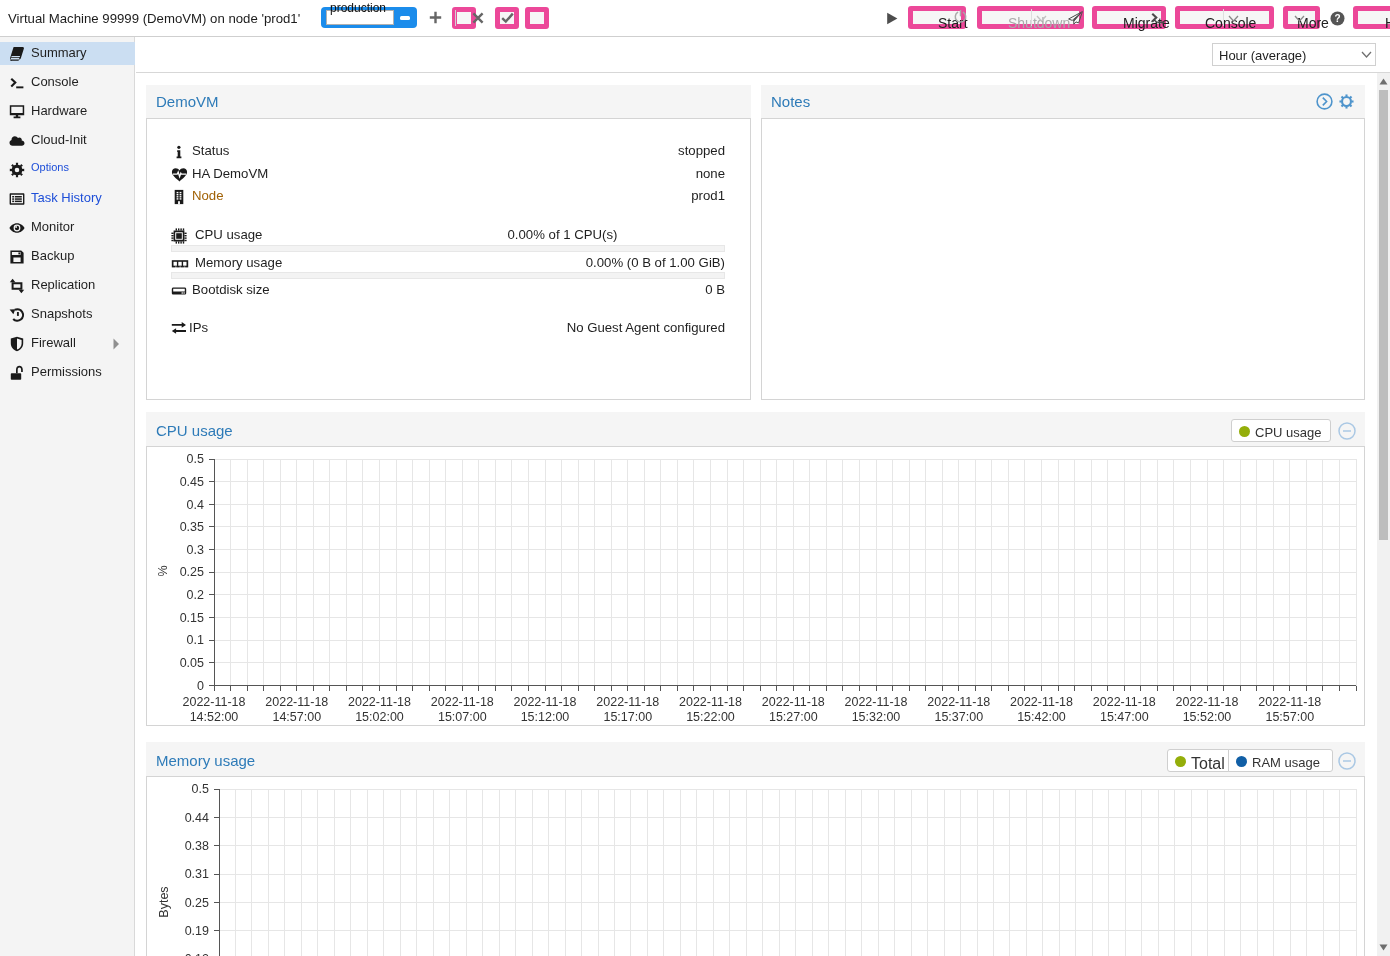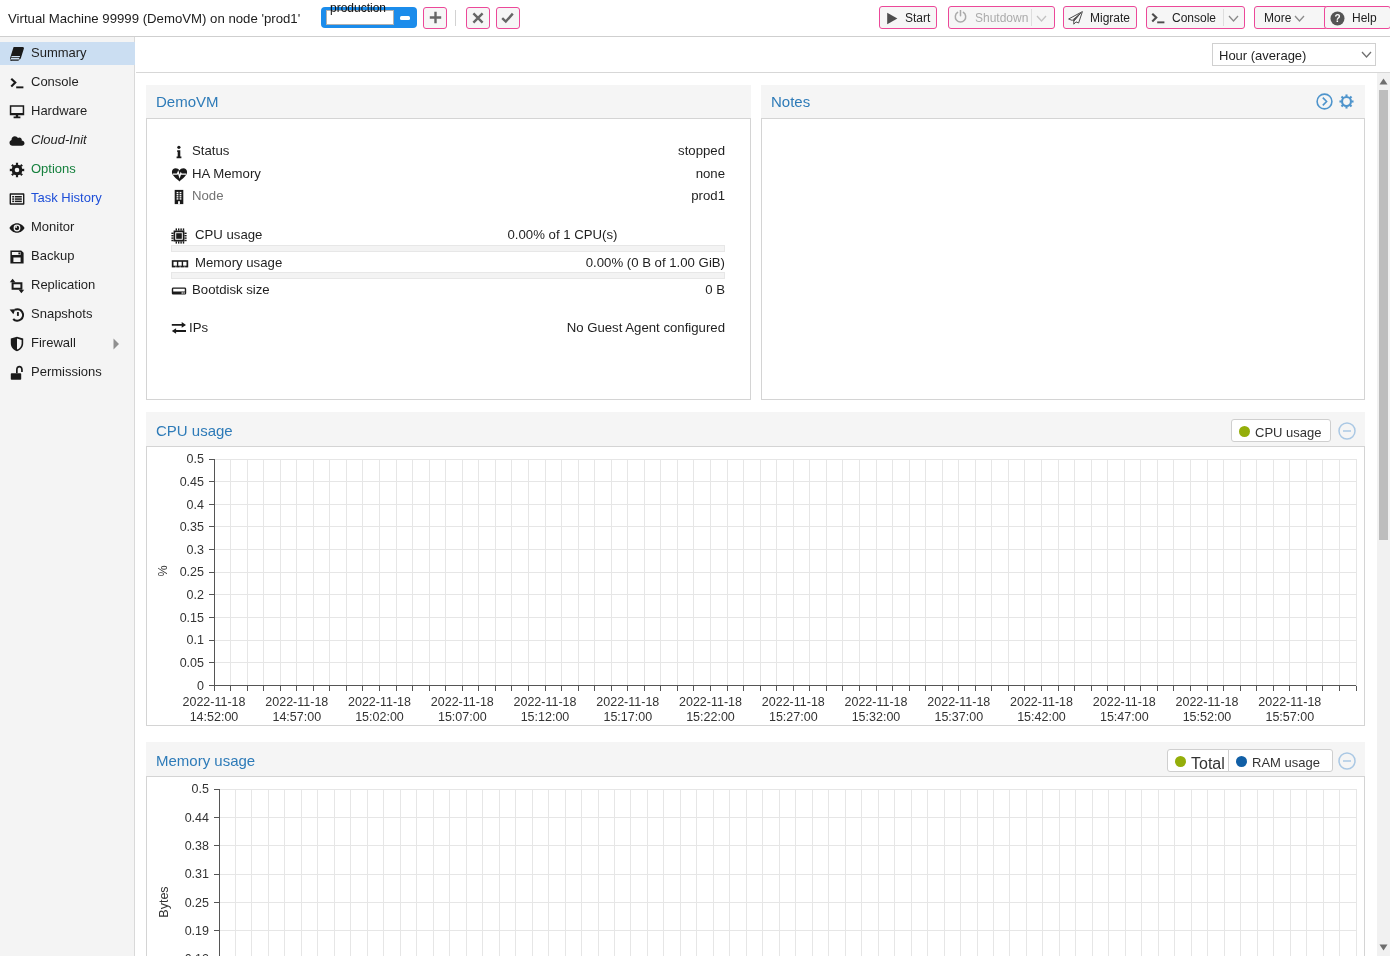--- a/index.html
+++ b/index.html
@@ -1,21 +1,21 @@
 <!DOCTYPE html>
 <html><head>
 <meta charset="utf-8">
 <title>prod1 - Proxmox Virtual Environment</title>
 <style>
 * { margin:0; padding:0; box-sizing:border-box; }
 html,body { width:1390px; height:956px; overflow:hidden; background:#fff;
   font-family:"Liberation Sans", sans-serif; }
 .abs { position:absolute; }
-.btn { position:absolute; top:6px; height:23px; background:#f6f6f6; border:1px solid #ec4899;
-  border-radius:3px; font-size:12px; color:#212121; }
+.btn { position:absolute; top:6px; height:23px; background:#f6f6f6; border:5px solid #ec4899;
+  border-radius:3px; font-size:14px; color:#212121;margin-left:29px; }
 .btn .lbl { position:absolute; top:4px; white-space:nowrap; }
 .hdr { position:absolute; font-size:15px; color:#2e7bb8; white-space:nowrap; }
 .legbox { position:absolute; background:#fff; border:1px solid #cfcfcf; height:23px; }
 </style>
 </head>
 <body>
 <div class="abs" style="left:0;top:0;width:1390px;height:956px;">
 
   <div class="abs" style="left:0;top:0;width:1390px;height:37px;background:#fff;border-bottom:1px solid #cfcfcf;"></div>
   <div class="abs" style="left:8px;top:10.5px;font-size:13.2px;color:#1c1c1c;white-space:nowrap;">Virtual Machine 99999 (DemoVM) on node 'prod1'</div>
@@ -90,21 +90,21 @@
         <rect x="7.2" y="11.4" width="7.2" height="1.9" fill="#4d4d4d"></rect>
       </svg>
     </div>
   <div class="abs" style="left:1223px;top:9px;width:1px;height:17px;background:#dedede;"></div>
   <div class="abs" style="left:1228px;top:15px;">
       <svg width="11" height="7" viewBox="0 0 11 7" style="display:block;">
         <path d="M1 1 L5.5 6 L10 1" stroke="#8a8a8a" stroke-width="1.3" fill="none"></path>
       </svg>
     </div>
 
-  <div class="btn" style="left:1254px;width:74px;">
+  <div class="btn" style="left:1254px;width:37px;">
       <span class="lbl" style="left:9px;">More</span>
     </div>
   <div class="abs" style="left:1294px;top:15px;">
       <svg width="11" height="7" viewBox="0 0 11 7" style="display:block;">
         <path d="M1 1 L5.5 6 L10 1" stroke="#8a8a8a" stroke-width="1.3" fill="none"></path>
       </svg>
     </div>
 
   <div class="btn" style="left:1324px;width:67px;">
       <span class="lbl" style="left:27px;">Help</span>
@@ -136,27 +136,27 @@
       <svg width="16" height="16" viewBox="0 0 16 16" style="display:block;">
         <path d="M0.8 1.2 L15.2 1.2 L15.2 11.2 L9.2 11.2 L9.2 12.6 L11.4 12.6 L11.4 14.2 L4.6 14.2 L4.6 12.6 L6.8 12.6 L6.8 11.2 L0.8 11.2 Z M2.3 2.8 L2.3 9 L13.7 9 L13.7 2.8 Z" fill="#1a1a1a" fill-rule="evenodd"></path>
       </svg>
     </div>
     <div style="position:absolute;left:31px;top:102.5px;font-size:13px;color:#1f1f1f;white-space:nowrap;">Hardware</div>
     <div style="position:absolute;left:9px;top:132.5px;width:16px;height:16px;">
       <svg width="16" height="16" viewBox="0 0 16 16" style="display:block;">
         <path d="M3.6 12.8 C1.8 12.8 0.5 11.5 0.5 9.8 C0.5 8.5 1.3 7.4 2.5 7 C2.5 6.9 2.5 6.8 2.5 6.7 C2.5 4.8 4 3.3 5.9 3.3 C7.2 3.3 8.3 4 8.9 5 C9.3 4.6 9.9 4.4 10.5 4.4 C11.8 4.4 12.8 5.4 12.8 6.7 C12.8 7 12.7 7.3 12.6 7.6 C14.2 7.7 15.5 8.9 15.5 10.3 C15.5 11.7 14.3 12.8 12.9 12.8 Z" fill="#1a1a1a"></path>
       </svg>
     </div>
-    <div style="position:absolute;left:31px;top:131.5px;font-size:13px;color:#1f1f1f;white-space:nowrap;font-style:italic;">Cloud-Init</div>
+    <div style="position:absolute;left:31px;top:131.5px;font-size:13px;color:#1f1f1f;white-space:nowrap;">Cloud-Init</div>
     <div style="position:absolute;left:9px;top:161.5px;width:16px;height:16px;">
       <svg width="16" height="16" viewBox="0 0 16 16" style="display:block;">
         <path d="M6.80 0.80 L9.20 0.80 L8.89 2.67 A5.4 5.4 0 0 1 11.14 3.61 L12.24 2.06 L13.94 3.76 L12.39 4.86 A5.4 5.4 0 0 1 13.33 7.11 L15.20 6.80 L15.20 9.20 L13.33 8.89 A5.4 5.4 0 0 1 12.39 11.14 L13.94 12.24 L12.24 13.94 L11.14 12.39 A5.4 5.4 0 0 1 8.89 13.33 L9.20 15.20 L6.80 15.20 L7.11 13.33 A5.4 5.4 0 0 1 4.86 12.39 L3.76 13.94 L2.06 12.24 L3.61 11.14 A5.4 5.4 0 0 1 2.67 8.89 L0.80 9.20 L0.80 6.80 L2.67 7.11 A5.4 5.4 0 0 1 3.61 4.86 L2.06 3.76 L3.76 2.06 L4.86 3.61 A5.4 5.4 0 0 1 7.11 2.67 Z M8 5.7 A2.3 2.3 0 1 0 8 10.3 A2.3 2.3 0 1 0 8 5.7 Z" fill="#1a1a1a" fill-rule="evenodd"></path>
       </svg>
     </div>
-    <div style="position:absolute;left:31px;top:160.5px;font-size:13px;color:#15803d;white-space:nowrap;">Options</div>
+    <div style="position:absolute;left:31px;top:160.5px;font-size:11px;color:#1d4ed8;white-space:nowrap;">Options</div>
     <div style="position:absolute;left:9px;top:190.5px;width:16px;height:16px;">
       <svg width="16" height="16" viewBox="0 0 16 16" style="display:block;">
         <path d="M1.6 2.2 L14.4 2.2 C15 2.2 15.4 2.6 15.4 3.2 L15.4 12.8 C15.4 13.4 15 13.8 14.4 13.8 L1.6 13.8 C1 13.8 0.6 13.4 0.6 12.8 L0.6 3.2 C0.6 2.6 1 2.2 1.6 2.2 Z M2 3.8 L2 12.2 L14 12.2 L14 3.8 Z" fill="#1a1a1a" fill-rule="evenodd"></path>
         <rect x="3.2" y="5" width="2" height="1.5" fill="#1a1a1a"></rect>
         <rect x="6" y="5" width="6.8" height="1.5" fill="#1a1a1a"></rect>
         <rect x="3.2" y="7.3" width="2" height="1.5" fill="#1a1a1a"></rect>
         <rect x="6" y="7.3" width="6.8" height="1.5" fill="#1a1a1a"></rect>
         <rect x="3.2" y="9.6" width="2" height="1.5" fill="#1a1a1a"></rect>
         <rect x="6" y="9.6" width="6.8" height="1.5" fill="#1a1a1a"></rect>
       </svg>
@@ -231,37 +231,37 @@
       </svg>
     </div>
     <div style="position:absolute;left:192px;top:143.0px;font-size:13.2px;color:#1f1f1f;white-space:nowrap;">Status</div>
     <div style="position:absolute;left:400px;top:143.0px;width:325px;font-size:13.2px;color:#1f1f1f;text-align:right;white-space:nowrap;">stopped</div>
     <div style="position:absolute;left:171px;top:166.6px;width:20px;height:16px;">
       <svg width="17" height="16" viewBox="0 0 17 16" style="display:block;">
         <path d="M8.5 14.4 C5.5 11.8 0.9 8.6 0.9 5.1 C0.9 2.9 2.6 1.3 4.7 1.3 C6.3 1.3 7.7 2.2 8.5 3.4 C9.3 2.2 10.7 1.3 12.3 1.3 C14.4 1.3 16.1 2.9 16.1 5.1 C16.1 8.6 11.5 11.8 8.5 14.4 Z" fill="#1a1a1a"></path>
         <path d="M2 7.2 L6.2 7.2 L7.2 5 L8.6 9.6 L9.8 6.3 L10.4 7.2 L15 7.2" stroke="#fff" stroke-width="1.3" fill="none"></path>
       </svg>
     </div>
-    <div style="position:absolute;left:192px;top:165.6px;font-size:13.2px;color:#1f1f1f;white-space:nowrap;">HA Memory</div>
+    <div style="position:absolute;left:192px;top:165.6px;font-size:13.2px;color:#1f1f1f;white-space:nowrap;">HA DemoVM</div>
     <div style="position:absolute;left:400px;top:165.6px;width:325px;font-size:13.2px;color:#1f1f1f;text-align:right;white-space:nowrap;">none</div>
     <div style="position:absolute;left:171px;top:189.2px;width:20px;height:16px;">
       <svg width="16" height="16" viewBox="0 0 16 16" style="display:block;">
         <rect x="3.7" y="0.9" width="8.6" height="14.2" fill="#1a1a1a"></rect>
         <rect x="5.6" y="2.9" width="1.8" height="1.4" fill="#fff"></rect>
         <rect x="8.6" y="2.9" width="1.8" height="1.4" fill="#fff"></rect>
         <rect x="5.6" y="5.0" width="1.8" height="1.4" fill="#fff"></rect>
         <rect x="8.6" y="5.0" width="1.8" height="1.4" fill="#fff"></rect>
         <rect x="5.6" y="7.1" width="1.8" height="1.4" fill="#fff"></rect>
         <rect x="8.6" y="7.1" width="1.8" height="1.4" fill="#fff"></rect>
         <rect x="5.6" y="9.2" width="1.8" height="1.4" fill="#fff"></rect>
         <rect x="8.6" y="9.2" width="1.8" height="1.4" fill="#fff"></rect>
         <rect x="7.1" y="12.2" width="1.8" height="2.9" fill="#fff"></rect>
       </svg>
     </div>
-    <div style="position:absolute;left:192px;top:188.2px;font-size:13.2px;color:#737373;white-space:nowrap;">Node</div>
+    <div style="position:absolute;left:192px;top:188.2px;font-size:13.2px;color:#a16207;white-space:nowrap;">Node</div>
     <div style="position:absolute;left:400px;top:188.2px;width:325px;font-size:13.2px;color:#1f1f1f;text-align:right;white-space:nowrap;">prod1</div>
     <div style="position:absolute;left:171px;top:228.0px;width:20px;height:16px;">
       <svg width="16" height="16" viewBox="0 0 16 16" style="display:block;">
         <rect x="4.6" y="0.4" width="1.4" height="2.2" fill="#1a1a1a"></rect>
         <rect x="4.6" y="13.4" width="1.4" height="2.2" fill="#1a1a1a"></rect>
         <rect x="0.4" y="4.6" width="2.2" height="1.4" fill="#1a1a1a"></rect>
         <rect x="13.4" y="4.6" width="2.2" height="1.4" fill="#1a1a1a"></rect>
         <rect x="7.0" y="0.4" width="1.4" height="2.2" fill="#1a1a1a"></rect>
         <rect x="7.0" y="13.4" width="1.4" height="2.2" fill="#1a1a1a"></rect>
         <rect x="0.4" y="7.0" width="2.2" height="1.4" fill="#1a1a1a"></rect>

